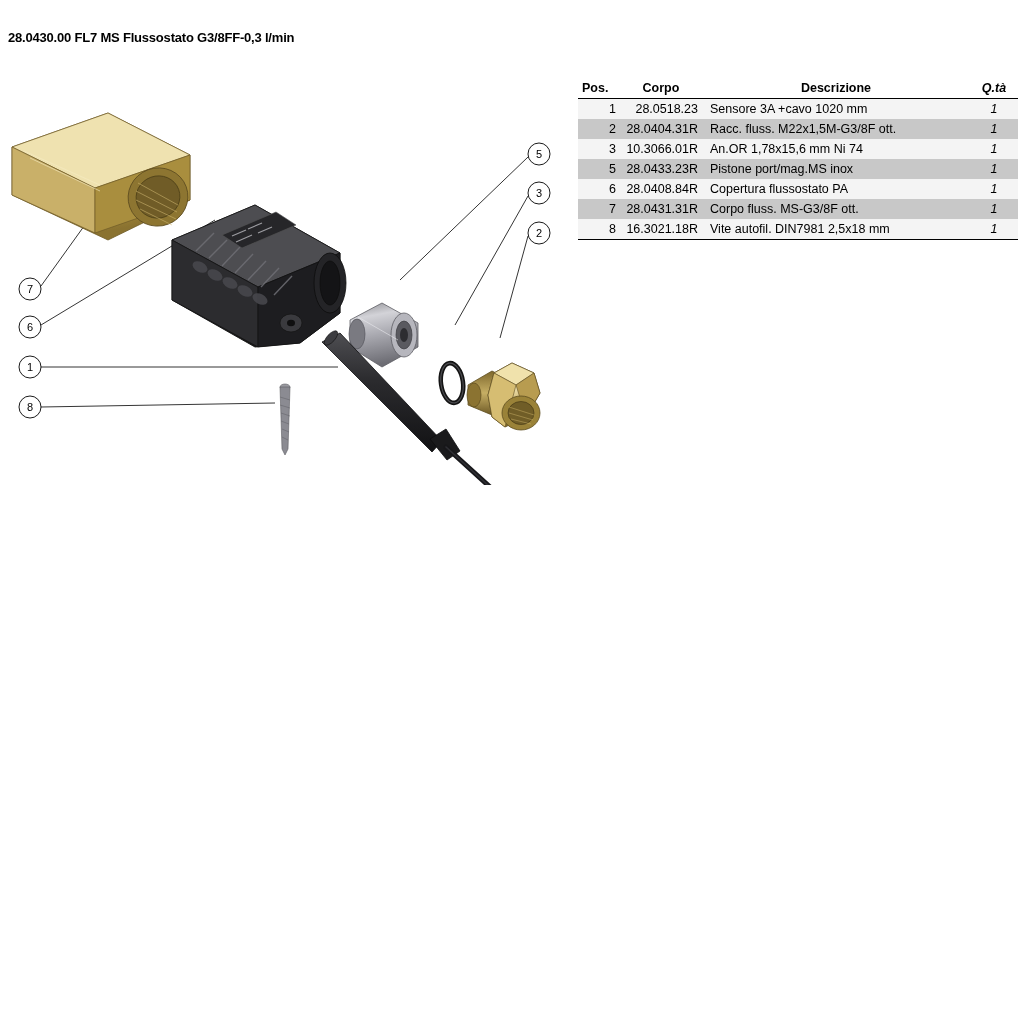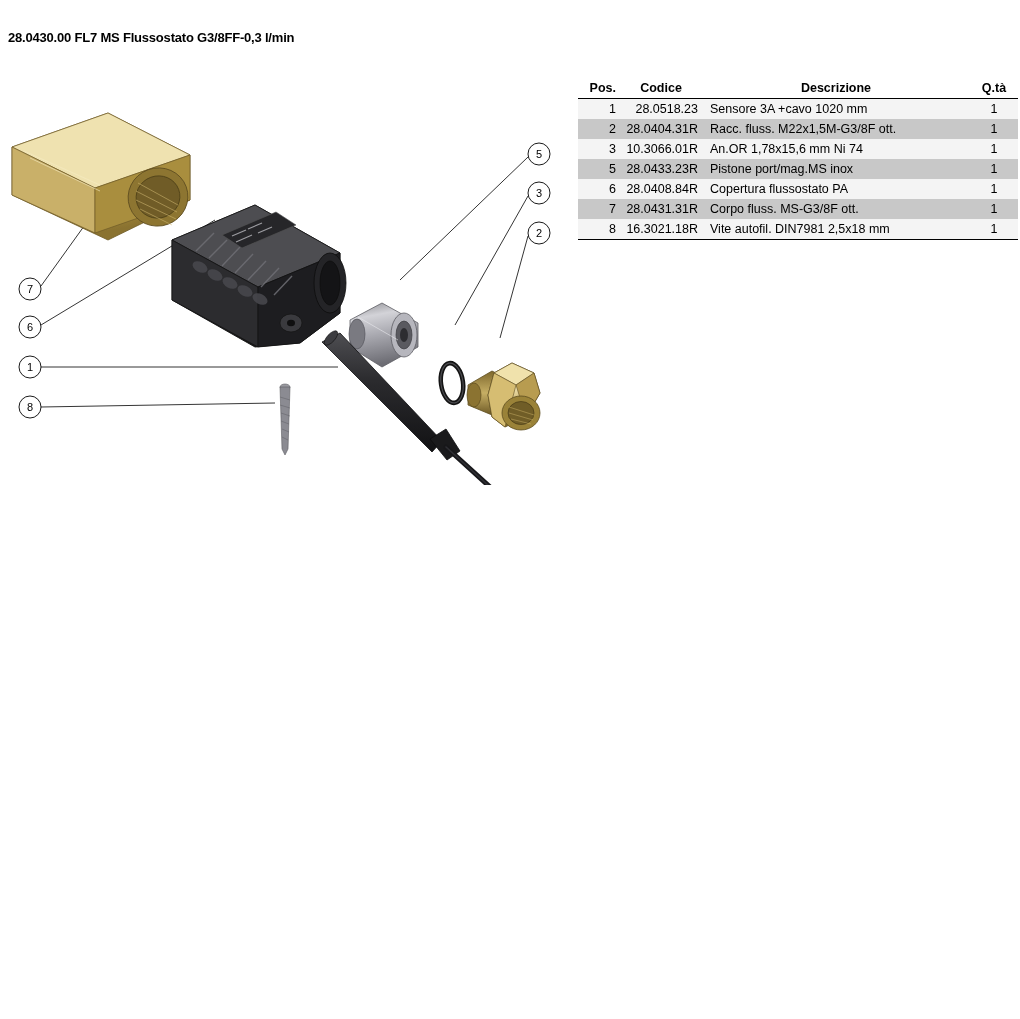--- a/index.html
+++ b/index.html
@@ -59,24 +59,24 @@
   }
   #parts-table tr.even-row td {
     background: #c8c8c8;
   }
   #parts-table tbody tr:last-child td {
     border-bottom: 1px solid #000;
   }
   .col-pos   { width: 34px;  text-align: right; }
   .col-code  { width: 74px;  text-align: right; }
   .col-desc  { text-align: left; padding-left: 8px !important; }
-  .col-qty   { width: 40px;  text-align: center; }
+  .col-qty   { width: 40px;  text-align: center; font-style: italic; }
   th.col-desc { text-align: center; padding-left: 4px !important; }
   th.col-code { text-align: center; }
-  th.col-pos  { text-align: right; }
+  th.col-pos  { text-align: left; }
 </style>
 </head>
 <body>
 
 <div id="page-title">28.0430.00 FL7 MS Flussostato G3/8FF-0,3 l/min</div>
 
 <div id="drawing">
   <svg width="570" height="430" viewBox="0 0 570 430" xmlns="http://www.w3.org/2000/svg">
     <defs>
       <linearGradient id="brassBody" x1="0" y1="0" x2="0.25" y2="1">
@@ -272,21 +272,21 @@
         <text x="539" y="182" text-anchor="middle" font-family="Liberation Sans, sans-serif" font-size="11" fill="#000">2</text>
       </g>
     </g>
   </svg>
 </div>
 
 <table id="parts-table">
   <thead>
     <tr>
       <th class="col-pos">Pos.</th>
-      <th class="col-code">Codice</th>
+      <th class="col-code">Corpo</th>
       <th class="col-desc">Descrizione</th>
       <th class="col-qty">Q.tà</th>
     </tr>
   </thead>
   <tbody>
     <tr class="odd-row">
       <td class="col-pos">1</td>
       <td class="col-code">28.0518.23</td>
       <td class="col-desc">Sensore 3A +cavo 1020 mm</td>
       <td class="col-qty">1</td>

